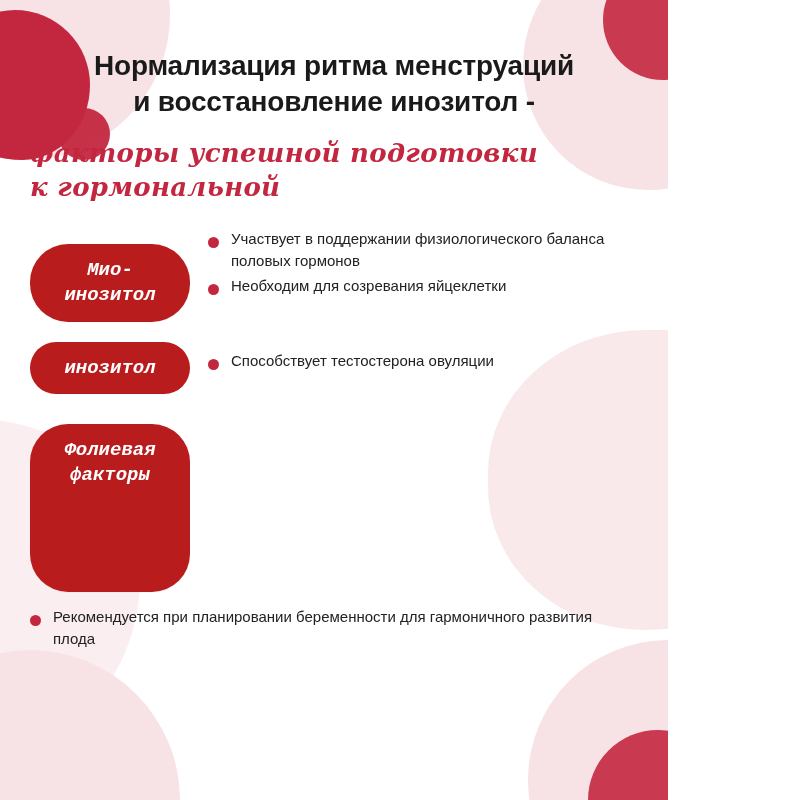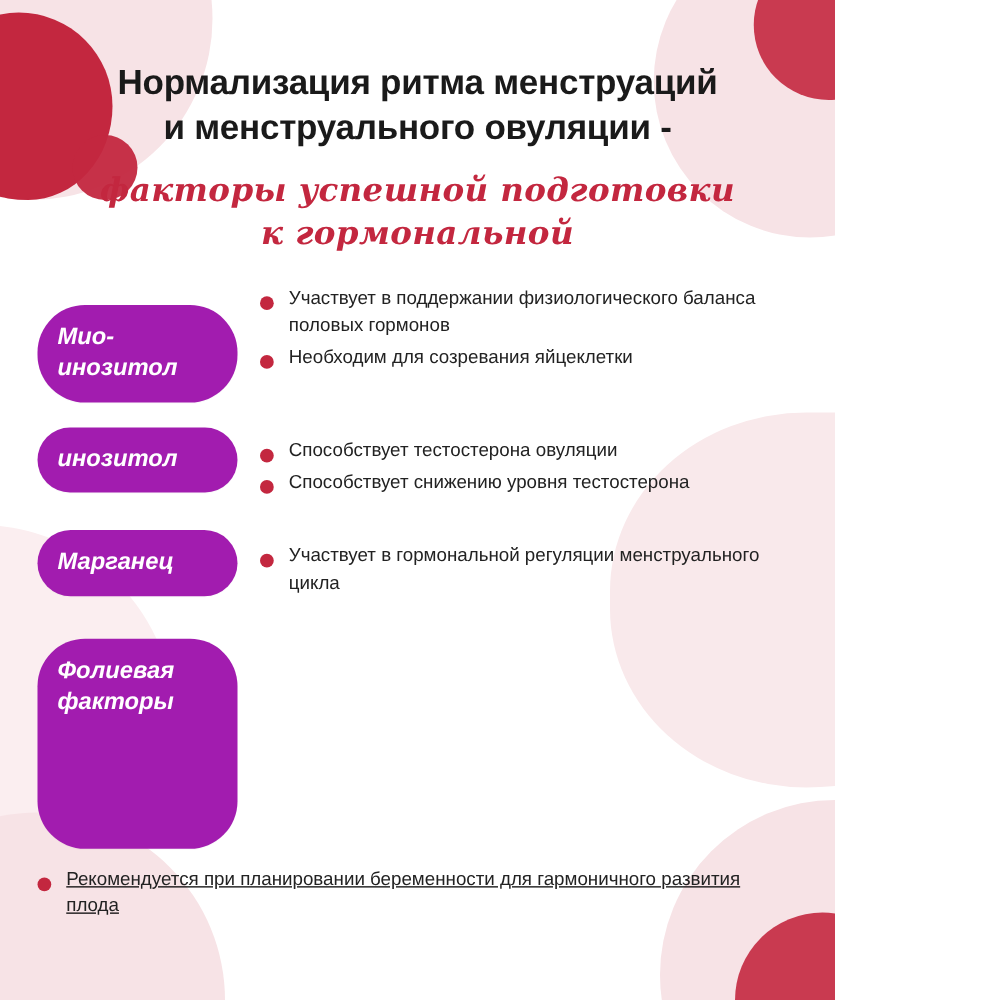--- a/index.html
+++ b/index.html
@@ -91,21 +91,20 @@
   }
   .title-line {
     font-family: "Liberation Sans", sans-serif;
     font-weight: bold;
     font-size: 28px;
     line-height: 1.28;
     color: #1a1a1a;
     letter-spacing: -0.2px;
   }
   .subtitle-block {
-    text-align: center;
     margin-top: 16px;
   }
   .subtitle-line {
     font-family: "DejaVu Serif", serif;
     font-style: italic;
     font-weight: bold;
     font-size: 26px;
     line-height: 1.32;
     color: #c3273f;
     letter-spacing: 0.3px;
@@ -119,26 +118,27 @@
     align-items: flex-start;
     margin-bottom: 14px;
   }
   .pill-cell {
     width: 178px;
     flex: 0 0 178px;
     display: flex;
     justify-content: flex-start;
   }
   .pill {
-    background: #a21caf;
+    background: #b91c1c;
     color: #ffffff;
     border-radius: 38px;
     min-width: 160px;
     padding: 14px 16px;
-    font-family: Liberation Sans, sans-serif;
+    text-align: center;
+    font-family: Liberation Mono, monospace;
     font-style: italic;
     font-weight: bold;
     font-size: 19px;
     line-height: 1.3;
     box-shadow: 0 1px 0 rgba(0,0,0,0.02);
   }
   .pill span { display: block; white-space: nowrap; }
 
   .bullets {
     flex: 1 1 auto;
@@ -169,21 +169,21 @@
   .row-1 { margin-top: 6px; }
   .row-1 .pill-cell { padding-top: 18px; }
   .row-2 { margin-top: 10px; }
   .row-2 .pill-cell { padding-top: 6px; }
   .row-2 .bullets { padding-top: 14px; }
   .row-3 { margin-top: 16px; }
   .row-3 .pill-cell { padding-top: 8px; }
   .row-3 .bullets { padding-top: 18px; }
   .row-4 { margin-top: 20px; flex-direction: column; }
   .row-4 .pill-cell { padding-top: 10px; }
-  .row-4 .bullets { padding-top: 14px; text-decoration: underline; }
+  .row-4 .bullets { padding-top: 14px; }
 </style>
 </head>
 <body>
 
 <div id="poster">
 
   <div class="blob blob-tl-pink"></div>
   <div class="blob blob-tl-red"></div>
   <div class="blob blob-top-red-small"></div>
   <div class="blob blob-tr-pink"></div>
@@ -191,21 +191,21 @@
   <div class="blob blob-mr-pink"></div>
   <div class="blob blob-ml-pink"></div>
   <div class="blob blob-bl-pink"></div>
   <div class="blob blob-br-pink"></div>
   <div class="blob blob-br-red"></div>
 
   <div class="content">
 
     <div class="title-block">
       <div class="title-line">Нормализация ритма менструаций</div>
-      <div class="title-line">и менструального овуляции -</div>
+      <div class="title-line">и восстановление инозитол -</div>
     </div>
 
     <div class="subtitle-block">
       <div class="subtitle-line">факторы успешной подготовки</div>
       <div class="subtitle-line">к гормональной</div>
     </div>
 
     <div class="rows">
 
       <div class="row row-1">
@@ -231,40 +231,23 @@
         <div class="pill-cell">
           <div class="pill">
             <span>инозитол</span>
           </div>
         </div>
         <div class="bullets">
           <div class="bullet">
             <div class="dot"></div>
             <div class="bullet-text">Способствует тестостерона овуляции</div>
           </div>
-          <div class="bullet">
-            <div class="dot"></div>
-            <div class="bullet-text">Способствует снижению уровня тестостерона</div>
-          </div>
         </div>
       </div>
 
-      <div class="row row-3">
-        <div class="pill-cell">
-          <div class="pill">
-            <span>Марганец</span>
-          </div>
-        </div>
-        <div class="bullets">
-          <div class="bullet">
-            <div class="dot"></div>
-            <div class="bullet-text">Участвует в гормональной регуляции менструального цикла</div>
-          </div>
-        </div>
-      </div>
 
       <div class="row row-4">
         <div class="pill-cell">
           <div class="pill">
             <span>Фолиевая</span>
             <span>факторы</span>
           </div>
         </div>
         <div class="bullets">
           <div class="bullet">

